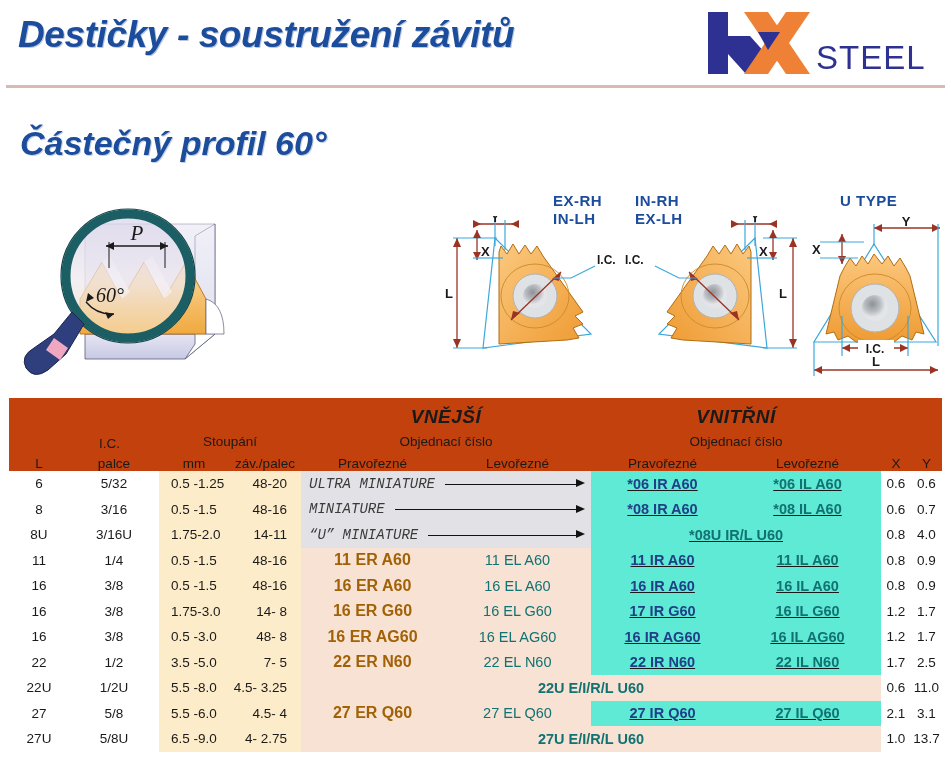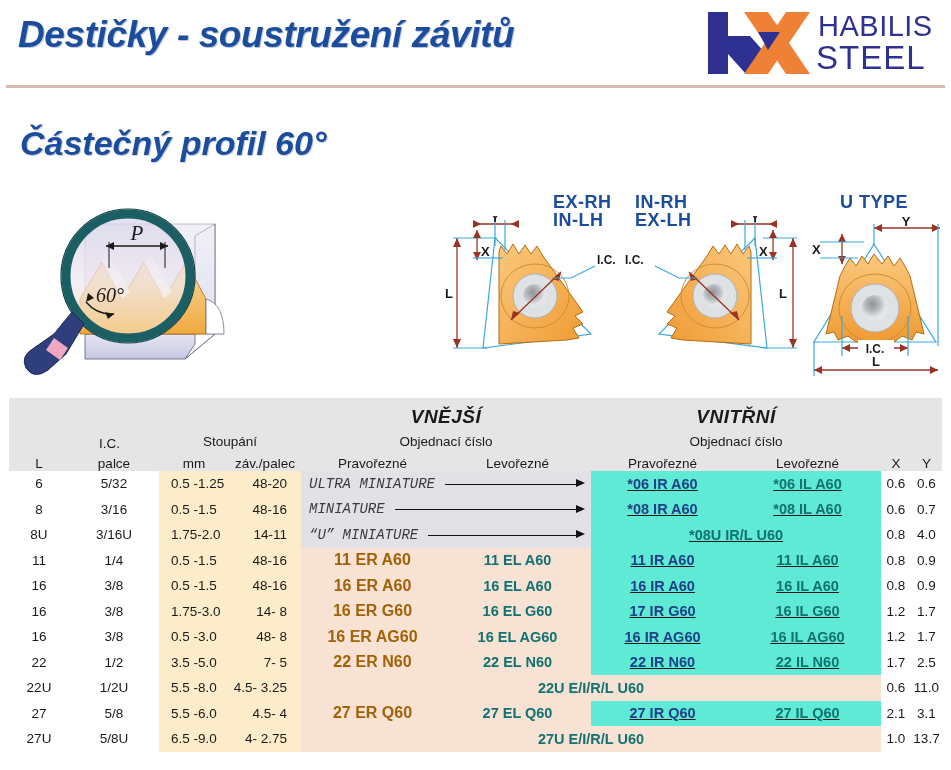--- a/index.html
+++ b/index.html
@@ -46,38 +46,38 @@
     position: absolute; left: 20px; top: 124px;
     font-size: 34px; font-weight: bold; font-style: italic;
     color: #1c4c9c; white-space: nowrap;
     text-shadow: 1px 1px 0 #c3cfe2;
   }
 
   
   #illus { position: absolute; left: 0; top: 178px; width: 951px; height: 215px; }
   .dlabel {
     position: absolute; color: #1c4c9c; font-weight: bold;
-    font-size: 18px; letter-spacing: 0.5px; white-space: nowrap;
+    font-size: 15px; letter-spacing: 0.5px; white-space: nowrap;
   }
   .dim-lt { fill: none; stroke: #3aa8dd; stroke-width: 1.2; }
   .dim-br { fill: none; stroke: #9a3324; stroke-width: 1.3; }
   .dim-txt { font-family: "Liberation Sans", sans-serif; font-size: 13px; font-weight: bold; fill: #1a1a1a; }
   .ic-txt { font-family: "Liberation Sans", sans-serif; font-size: 12px; font-weight: bold; fill: #1a1a1a; }
 
   
   #tbl {
     position: absolute; left: 9px; top: 398px;
     width: 933px;
     border-collapse: collapse;
     font-size: 13.5px;
     color: #1a1a1a;
   }
   #tbl td, #tbl th { padding: 0; border: 0; }
 
-  .hdr { background: #e5e5e5; }
+  .hdr { background: #c2410c; }
   thead th {
     font-weight: normal; font-size: 13.5px; color: #1a1a1a;
     text-align: center; vertical-align: bottom;
   }
   .hbig { font-size: 19px; font-weight: bold; font-style: italic; letter-spacing: 0.5px; }
   .hsub { font-size: 13.5px; }
 
   
   .vl { border-left: 1.4px solid #3a3a4a; }
   .vlt { border-left: 1px solid #6b6b7a; }
@@ -89,21 +89,21 @@
   .thin-top td { border-top: 1px solid #5a5a66; }
 
   .c-l, .c-ic { background: #ffffff; }
   .c-pitch { background: #fcecc9; }
   .c-ext { background: #f7e2d4; }
   .c-int { background: #5eead4; text-decoration: underline; }
   .c-xy { background: #ffffff; }
   .c-span-gray { background: #e2e2e6; }
 
   .ext-r { color: #a16207; font-weight: bold; font-size: 16px; }
-  .ext-l { color: #127272; font-weight: bold; font-size: 14.5px; }
+  .ext-l { color: #127272; font-weight: normal; font-size: 14.5px; }
   .int-r { color: #1f3f87; font-weight: bold; font-size: 14.5px; }
   .int-l { color: #127272; font-weight: bold; font-size: 14.5px; }
   .u-code { color: #127272; font-weight: bold; font-size: 14.5px; }
   .note { font-style: italic; color: #3a3a3a; font-size: 14px; text-align: left; padding-left: 8px; font-family: Liberation Mono, monospace; }
 
   .note-wrap { display: flex; align-items: center; width: 100%; }
   .note-txt { white-space: nowrap; }
   .note-arrow { flex: 1; position: relative; height: 10px; margin: 0 6px 0 10px; }
   .note-arrow::before {
     content: ""; position: absolute; left: 0; right: 7px; top: 5px;
@@ -127,21 +127,20 @@
 
   <div id="logo">
     <svg id="logo-mark" viewBox="0 0 108 66">
       <path d="M2,2 L22,2 L22,64 L2,64 Z" fill="#2e3191"></path>
       <path d="M22,26 L44,26 L60,44 L60,64 L40,64 L22,44 Z" fill="#2e3191"></path>
       <path d="M38,2 L62,2 L104,64 L80,64 Z" fill="#ef8137"></path>
       <path d="M104,2 L80,2 L38,64 L62,64 Z" fill="#ef8137"></path>
       <path d="M52,22 L74,22 L62,40 Z" fill="#2e3191"></path>
     </svg>
     <div id="logo-text">
-      <div class="logo-word" id="logo-word-1">HABILIS</div>
       <div class="logo-word" id="logo-word-2">STEEL</div>
     </div>
   </div>
 
   <div id="header-rule"></div>
 </div>
 
 <div id="subtitle">Částečný profil 60°</div>
 
 <div id="illus">

